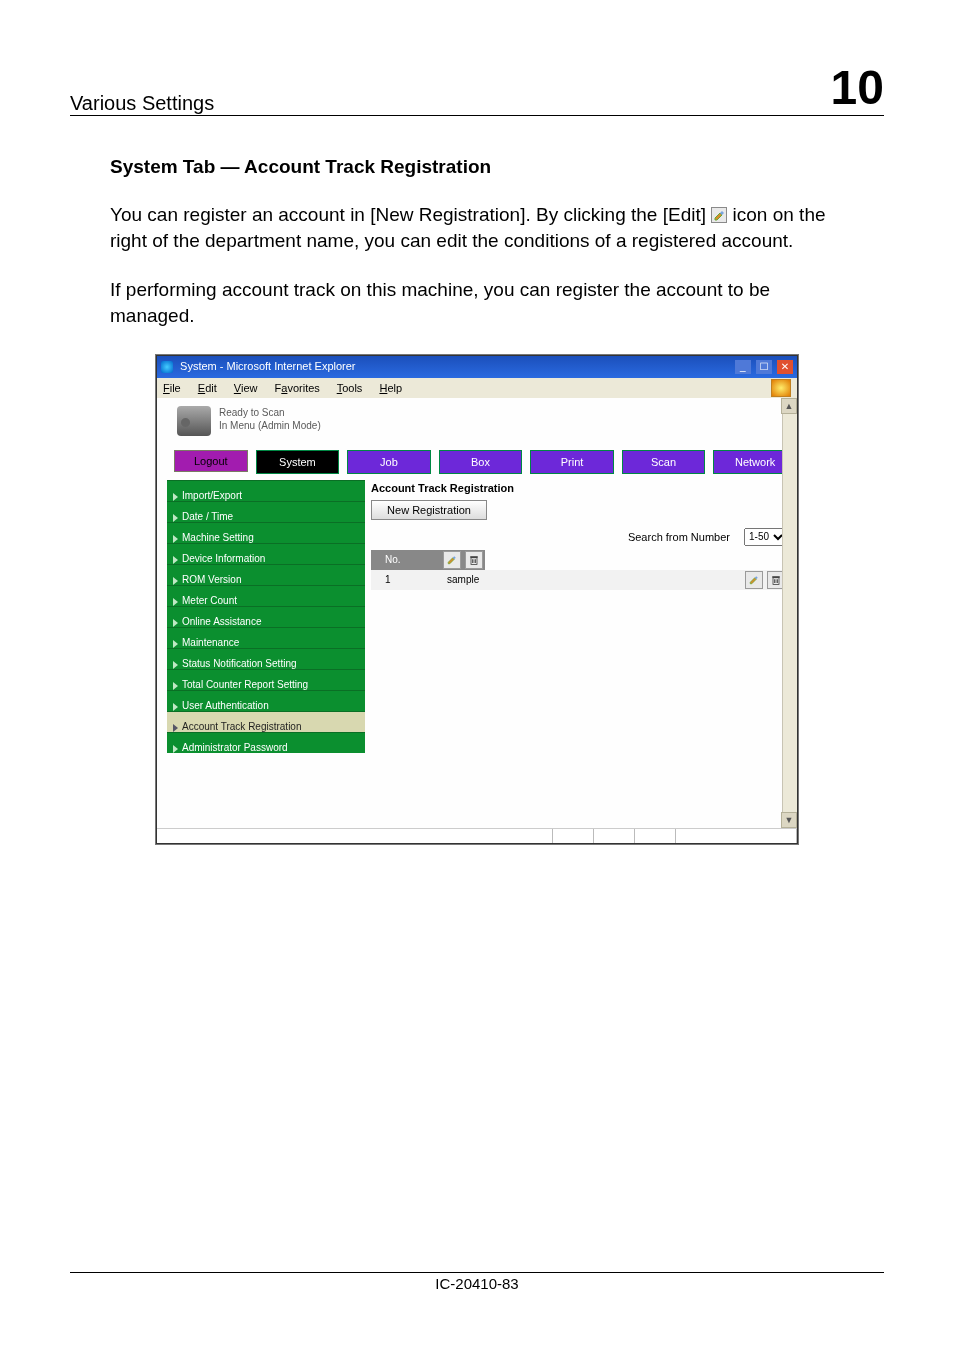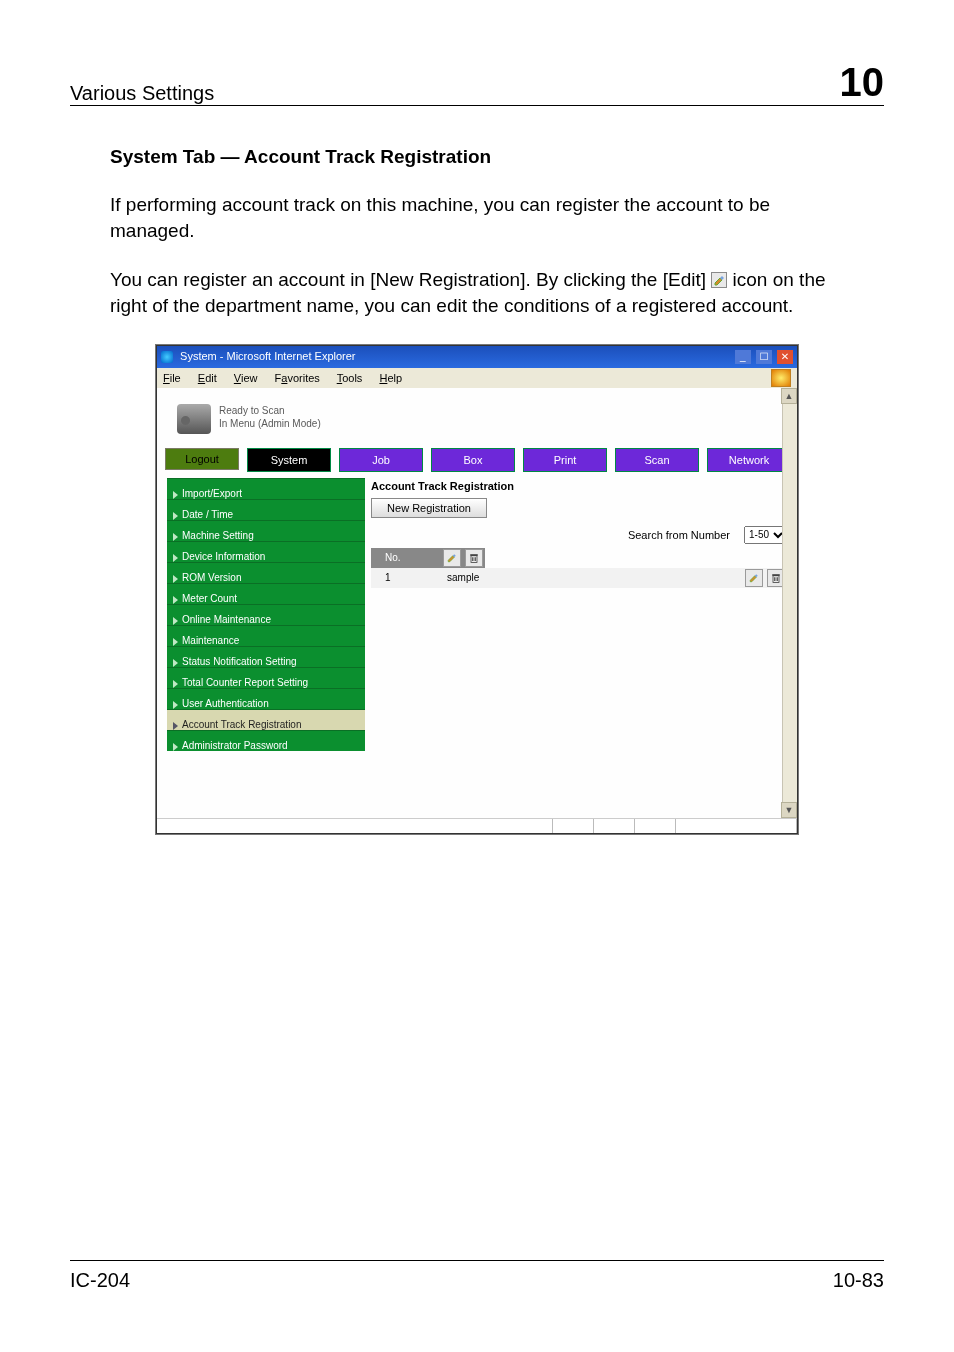--- a/index.html
+++ b/index.html
@@ -1,39 +1,39 @@
 <!DOCTYPE html>
 <html><head>
 <meta charset="utf-8">
 <style>
 html,body{margin:0;padding:0;font-family:Arial,Helvetica,sans-serif;color:#000;background:#fff}
 .page{width:954px;height:1352px;margin:0 auto;box-sizing:border-box;padding:60px 70px;position:relative}
 .top-line{border-bottom:1px solid #000;display:flex;align-items:flex-end;justify-content:space-between;padding-bottom:0}
 .top-title{font-size:20px}
-.top-num{font-size:40px;font-weight:bold}
+.top-num{font-size:48px;font-weight:bold}
 .body-text{font-size:19px;line-height:1.35;margin:24px 40px 0 40px}
 .subhead{font-size:19px;font-weight:bold;margin:40px 40px 0 40px}
 .inline-icon{display:inline-block;width:16px;height:16px;vertical-align:text-top}
 
 .ie-frame{width:640px;margin:26px auto 0 auto;border:1px solid #333;box-shadow:0 0 0 1px #777}
 .ie-title{height:22px;background:linear-gradient(#1b4fbb,#2a6ae0);display:flex;align-items:center;justify-content:space-between;padding:0 4px;font-size:11px;color:#fff}
 .tbicons span{display:inline-block;width:16px;height:14px;margin-left:2px;text-align:center;font-size:10px;line-height:14px}
 .ie-menu{height:20px;background:#ece9d8;padding:0 6px;font-size:11px;display:flex;align-items:center;justify-content:space-between}
 .ie-menu .ml span{margin-right:14px}
 .ie-menu .ml span u{text-decoration:underline}
 .ie-body{background:#fefefe;height:430px;position:relative;overflow:hidden}
 .statusbar{height:14px;border-top:1px solid #ccc;display:flex}
 .statusbar>div{border-right:1px solid #bbb;height:100%}
-.printer-area{display:flex;align-items:flex-start;padding:16px 0 4px 20px}
+.printer-area{display:flex;align-items:flex-start;padding:8px 0 4px 20px}
 .printer-ico{width:34px;height:30px;background:
   radial-gradient(circle at 25% 55%, #666 4px, transparent 5px),
   linear-gradient(#aaa,#555);border-radius:4px;flex:0 0 34px;margin-right:8px}
 .printer-txt{font-size:10px;color:#5a5a5a;line-height:13px}
 .navtabs{display:flex;margin-top:10px}
-.logout{width:72px;height:20px;font-size:11px;background:#4d7c0f;border:1px solid #7a7a64;display:flex;align-items:center;justify-content:center;margin-left:8px}
+.logout{width:72px;height:20px;font-size:11px;background:#a21caf;border:1px solid #7a7a64;display:flex;align-items:center;justify-content:center;margin-left:17px}
 .tab{width:82px;height:22px;color:#fff;font-size:11px;display:flex;align-items:center;justify-content:center;border:1px solid #084;cursor:default}
 .tab.green{background:#6d28d9}
 .tab.dark{background:#000000}
 .tabspacer{width:8px}
 .contentrow{display:flex;margin-top:6px}
 .sidemenu{width:198px;margin-left:10px}
 .sidemenu .item{height:20px;font-size:10px;color:#fff;background:#0b8f2f;border-top:1px solid #0a6f25;display:flex;align-items:flex-end;padding-left:6px}
 .sidemenu .item.sel{background:#d8d8b0;color:#1f1f1f}
 .sidemenu .item .tri{display:inline-block;width:0;height:0;border-top:4px solid transparent;border-bottom:4px solid transparent;border-left:5px solid #bfe8c4;margin-right:4px}
 .sidemenu .item.sel .tri{border-left-color:#556}
@@ -48,42 +48,42 @@
 .drow .tcell{background:#f2f2f2}
 .c1{width:56px;padding-left:14px}
 .c2{flex:1;padding-left:6px}
 .c3,.c4{width:22px;justify-content:center}
 .sqbtn{width:16px;height:16px;display:flex;align-items:center;justify-content:center;background:#e9e9e9;border:1px solid #9a9a9a}
 .sqbtn svg{display:block}
 .ie-body .vscroll{position:absolute;right:0;top:0;bottom:0;width:14px;background:#ece9d8;border-left:1px solid #c8c4b4}
 .ie-body .varrow{position:absolute;right:0;width:14px;height:14px;background:#dcd7c3;border:1px solid #b5b199;display:flex;align-items:center;justify-content:center;font-size:9px;color:#555}
 .ie-body .va-top{top:0}
 .ie-body .va-bot{bottom:0}
-.footer-line{position:absolute;left:70px;right:70px;bottom:60px;border-top:1px solid #000;display:flex;justify-content:space-between;padding-top:8px;font-size:20px}
+.footer-line{position:absolute;left:70px;right:70px;bottom:60px;border-top:1px solid #000;display:flex;justify-content:center;padding-top:2px;font-size:15px}
 </style>
 </head>
 <body>
 <div class="page">
 
 <div class="top-line">
   <span class="top-title">Various Settings</span>
   <span class="top-num">10</span>
 </div>
 
 <div class="subhead">System Tab — Account Track Registration</div>
-
-<div class="body-text">If performing account track on this machine, you can register the account to be managed.</div>
 
 <div class="body-text">
   <span>You can register an account in [New Registration]. By clicking the [Edit] </span><span class="inline-icon"><svg width="16" height="16" viewBox="0 0 16 16">
           <rect x="0.5" y="0.5" width="15" height="15" fill="#e9e9e9" stroke="#8a8a8a"></rect>
           <path d="M4 11 L9 6 L11 8 L6 13 L4 13 Z" fill="#d88a2a" stroke="#6a3"></path>
           <path d="M9 6 L11 4 L13 6 L11 8 Z" fill="#7aa3e0"></path>
         </svg></span><span> icon on the right of the department name, you can edit the conditions of a registered account.</span>
 </div>
+
+<div class="body-text">If performing account track on this machine, you can register the account to be managed.</div>
 
 <div class="ie-frame">
   <div class="ie-title">
     <span>
       <span style="display:inline-block;width:12px;height:12px;background:radial-gradient(#4cf,#06c);border-radius:2px;margin-right:4px;vertical-align:middle"></span>
       <span>System - Microsoft Internet Explorer</span>
     </span>
     <span class="tbicons">
       <span style="background:#4f79d8">_</span>
       <span style="background:#4f79d8">☐</span>
@@ -151,21 +151,21 @@
         <div class="item">
               <span class="tri"></span>
               <span>ROM Version</span>
             </div>
         <div class="item">
               <span class="tri"></span>
               <span>Meter Count</span>
             </div>
         <div class="item">
               <span class="tri"></span>
-              <span>Online Maintenance</span>
+              <span>Online Assistance</span>
             </div>
         <div class="item">
               <span class="tri"></span>
               <span>Maintenance</span>
             </div>
         <div class="item">
               <span class="tri"></span>
               <span>Status Notification Setting</span>
             </div>
         <div class="item">

